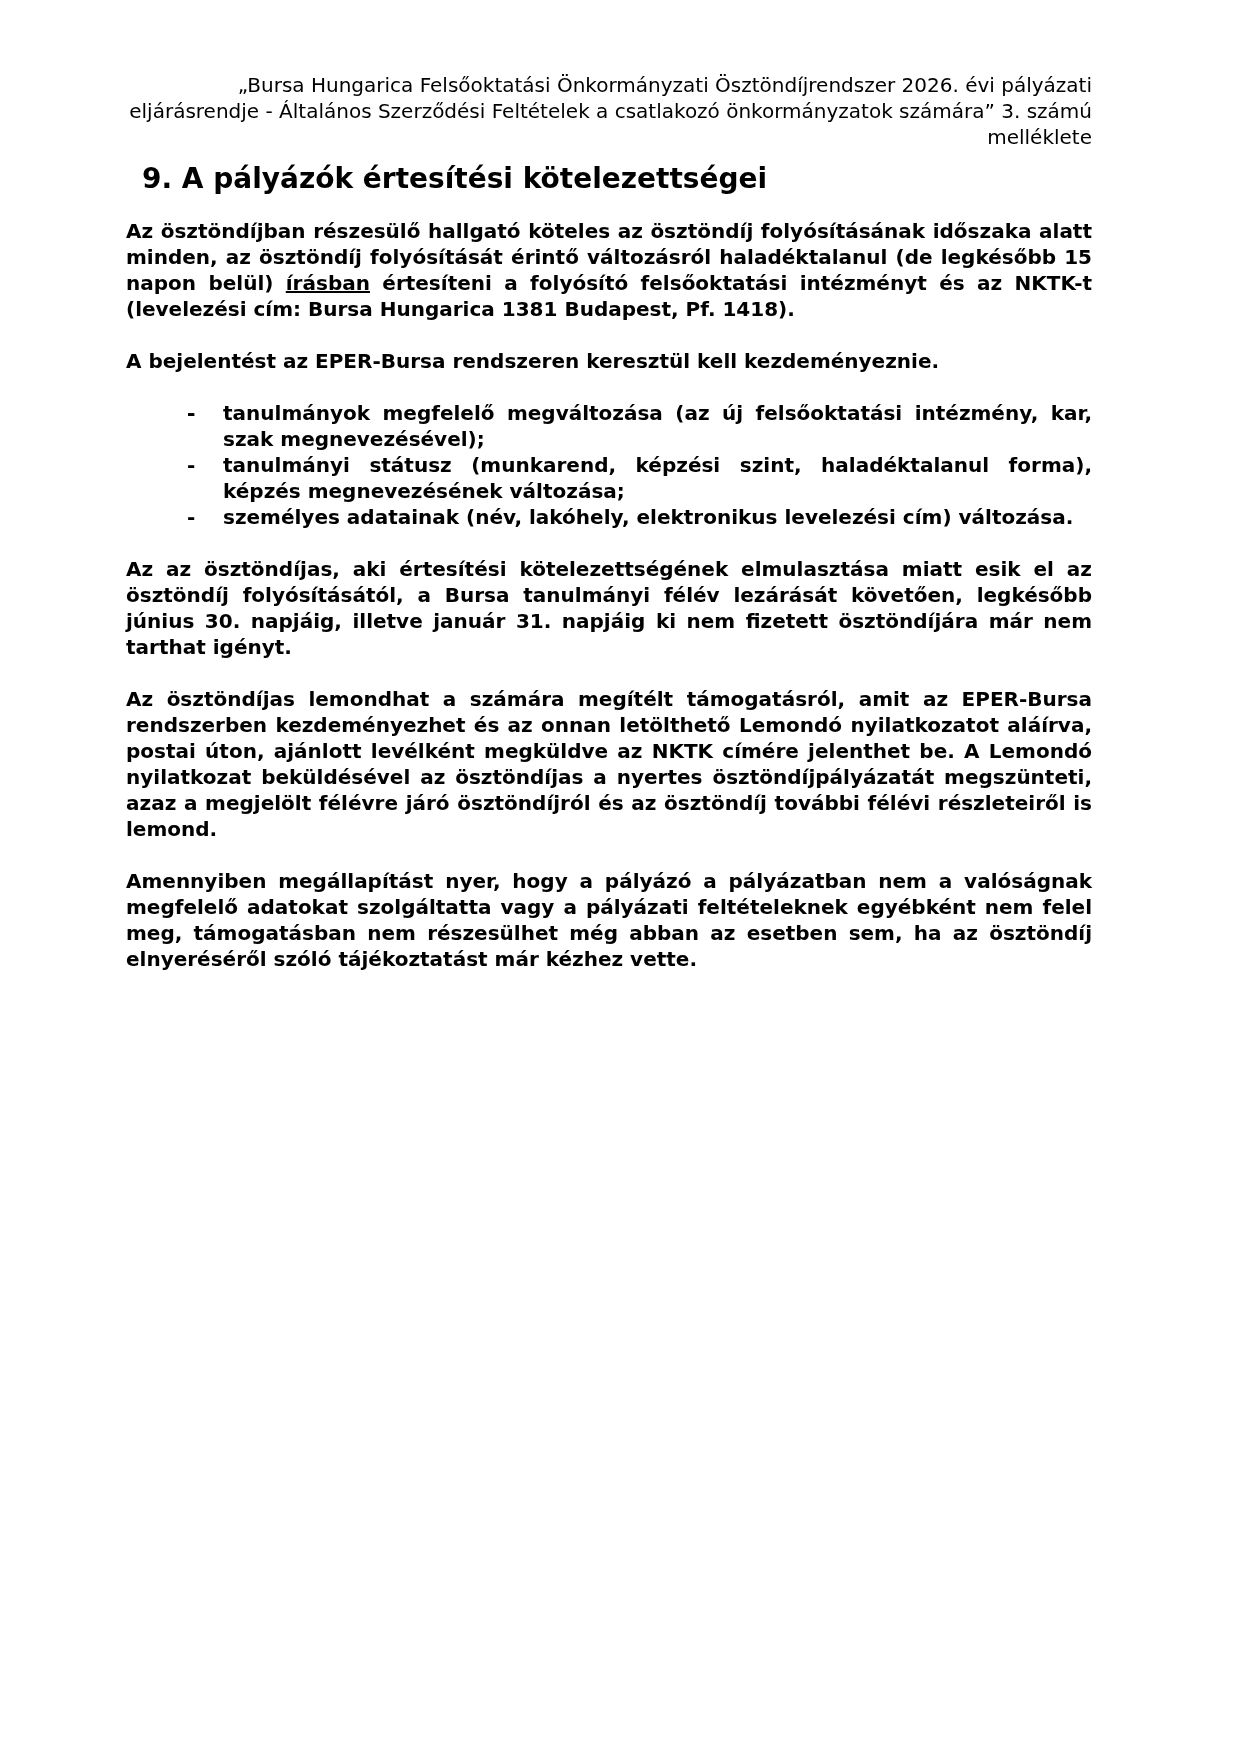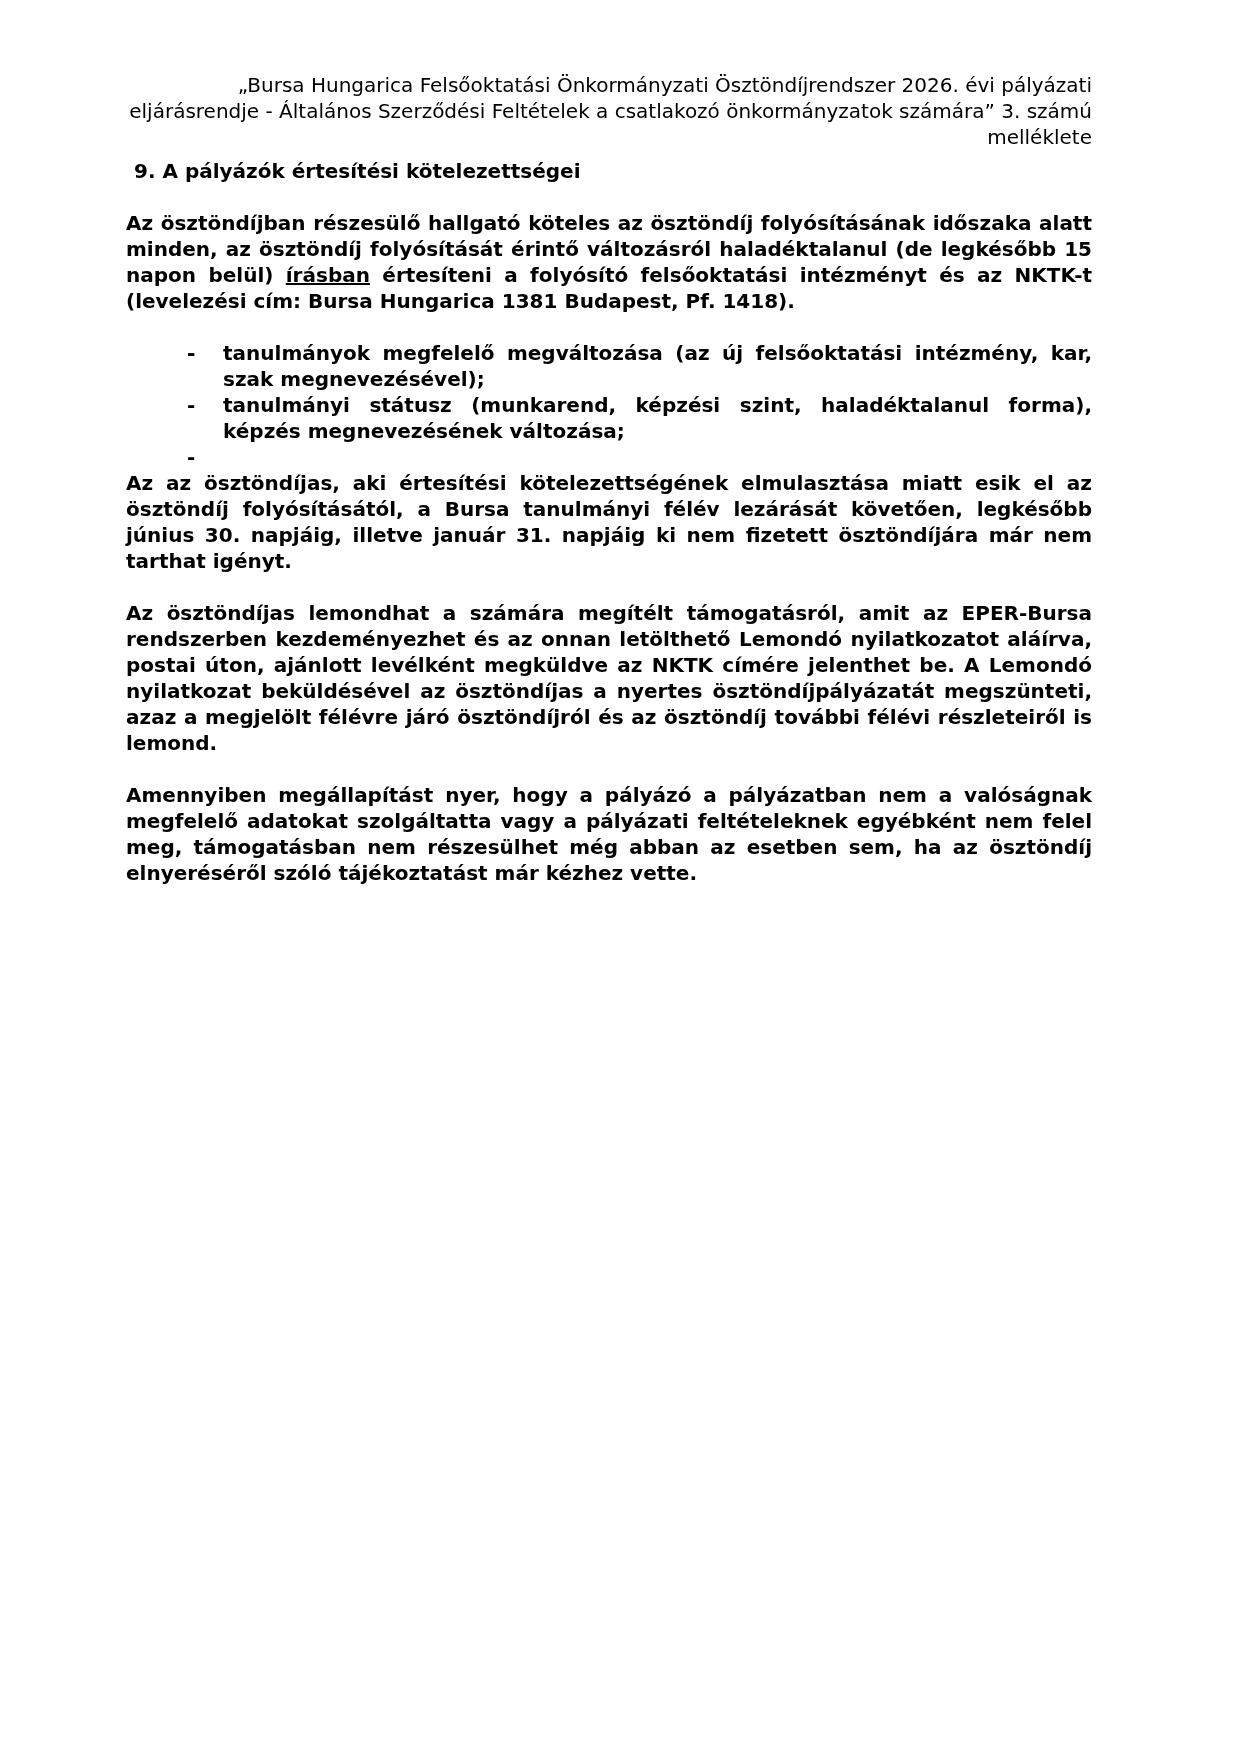--- a/index.html
+++ b/index.html
@@ -13,22 +13,22 @@
     color: #000000;
     font-family: "DejaVu Sans", "Liberation Sans", sans-serif;
     font-size: 20px;
     line-height: 26px;
   }
   .doc-header {
     text-align: right;
     margin: 0;
   }
   .doc-heading {
-    margin: 8px;
-    font-size: 20px;
+    margin: 16px;
+    font-size: 28px;
     font-weight: bold;
     text-align: left;
   }
   .para {
     margin: 26px 0 0 0;
     text-align: justify;
     font-weight: bold;
   }
   .underlined { text-decoration: underline; }
   .doc-list {
@@ -60,36 +60,38 @@
 <body>
 
 <div class="page">
 
   <div class="doc-header">„Bursa Hungarica Felsőoktatási Önkormányzati Ösztöndíjrendszer 2026. évi pályázati eljárásrendje - Általános Szerződési Feltételek a csatlakozó önkormányzatok számára” 3. számú melléklete</div>
 
   <h1 class="doc-heading">9. A pályázók értesítési kötelezettségei</h1>
 
   <p class="para"><span>Az ösztöndíjban részesülő hallgató köteles az ösztöndíj folyósításának időszaka alatt minden, az ösztöndíj folyósítását érintő változásról haladéktalanul (de legkésőbb 15 napon belül) </span><span class="underlined">írásban</span><span> értesíteni a folyósító felsőoktatási intézményt és az NKTK-t (levelezési cím: Bursa Hungarica 1381 Budapest, Pf. 1418).</span></p>
 
+  <p class="para">A bejelentést az EPER-Bursa rendszeren keresztül kell kezdeményeznie.</p>
 
 
   <ul class="doc-list">
     <li>
       <span class="bullet-dash">-</span>
     </li>
     <li>
       <span class="bullet-dash">-</span>
       <span>tanulmányok megfelelő megváltozása (az új felsőoktatási intézmény, kar, szak megnevezésével);</span>
     </li>
     <li>
       <span class="bullet-dash">-</span>
       <span>tanulmányi státusz (munkarend, képzési szint, haladéktalanul forma), képzés megnevezésének változása;</span>
     </li>
     <li>
       <span class="bullet-dash">-</span>
+      <span>személyes adatainak (név, lakóhely, elektronikus levelezési cím) változása.</span>
     </li>
   </ul>
 
   <p class="para">Az az ösztöndíjas, aki értesítési kötelezettségének elmulasztása miatt esik el az ösztöndíj folyósításától, a Bursa tanulmányi félév lezárását követően, legkésőbb június 30. napjáig, illetve január 31. napjáig ki nem fizetett ösztöndíjára már nem tarthat igényt.</p>
 
 
   <p class="para">Az ösztöndíjas lemondhat a számára megítélt támogatásról, amit az EPER-Bursa rendszerben kezdeményezhet és az onnan letölthető Lemondó nyilatkozatot aláírva, postai úton, ajánlott levélként megküldve az NKTK címére jelenthet be. A Lemondó nyilatkozat beküldésével az ösztöndíjas a nyertes ösztöndíjpályázatát megszünteti, azaz a megjelölt félévre járó ösztöndíjról és az ösztöndíj további félévi részleteiről is lemond.</p>
 
   <p class="para">Amennyiben megállapítást nyer, hogy a pályázó a pályázatban nem a valóságnak megfelelő adatokat szolgáltatta vagy a pályázati feltételeknek egyébként nem felel meg, támogatásban nem részesülhet még abban az esetben sem, ha az ösztöndíj elnyeréséről szóló tájékoztatást már kézhez vette.</p>
 

